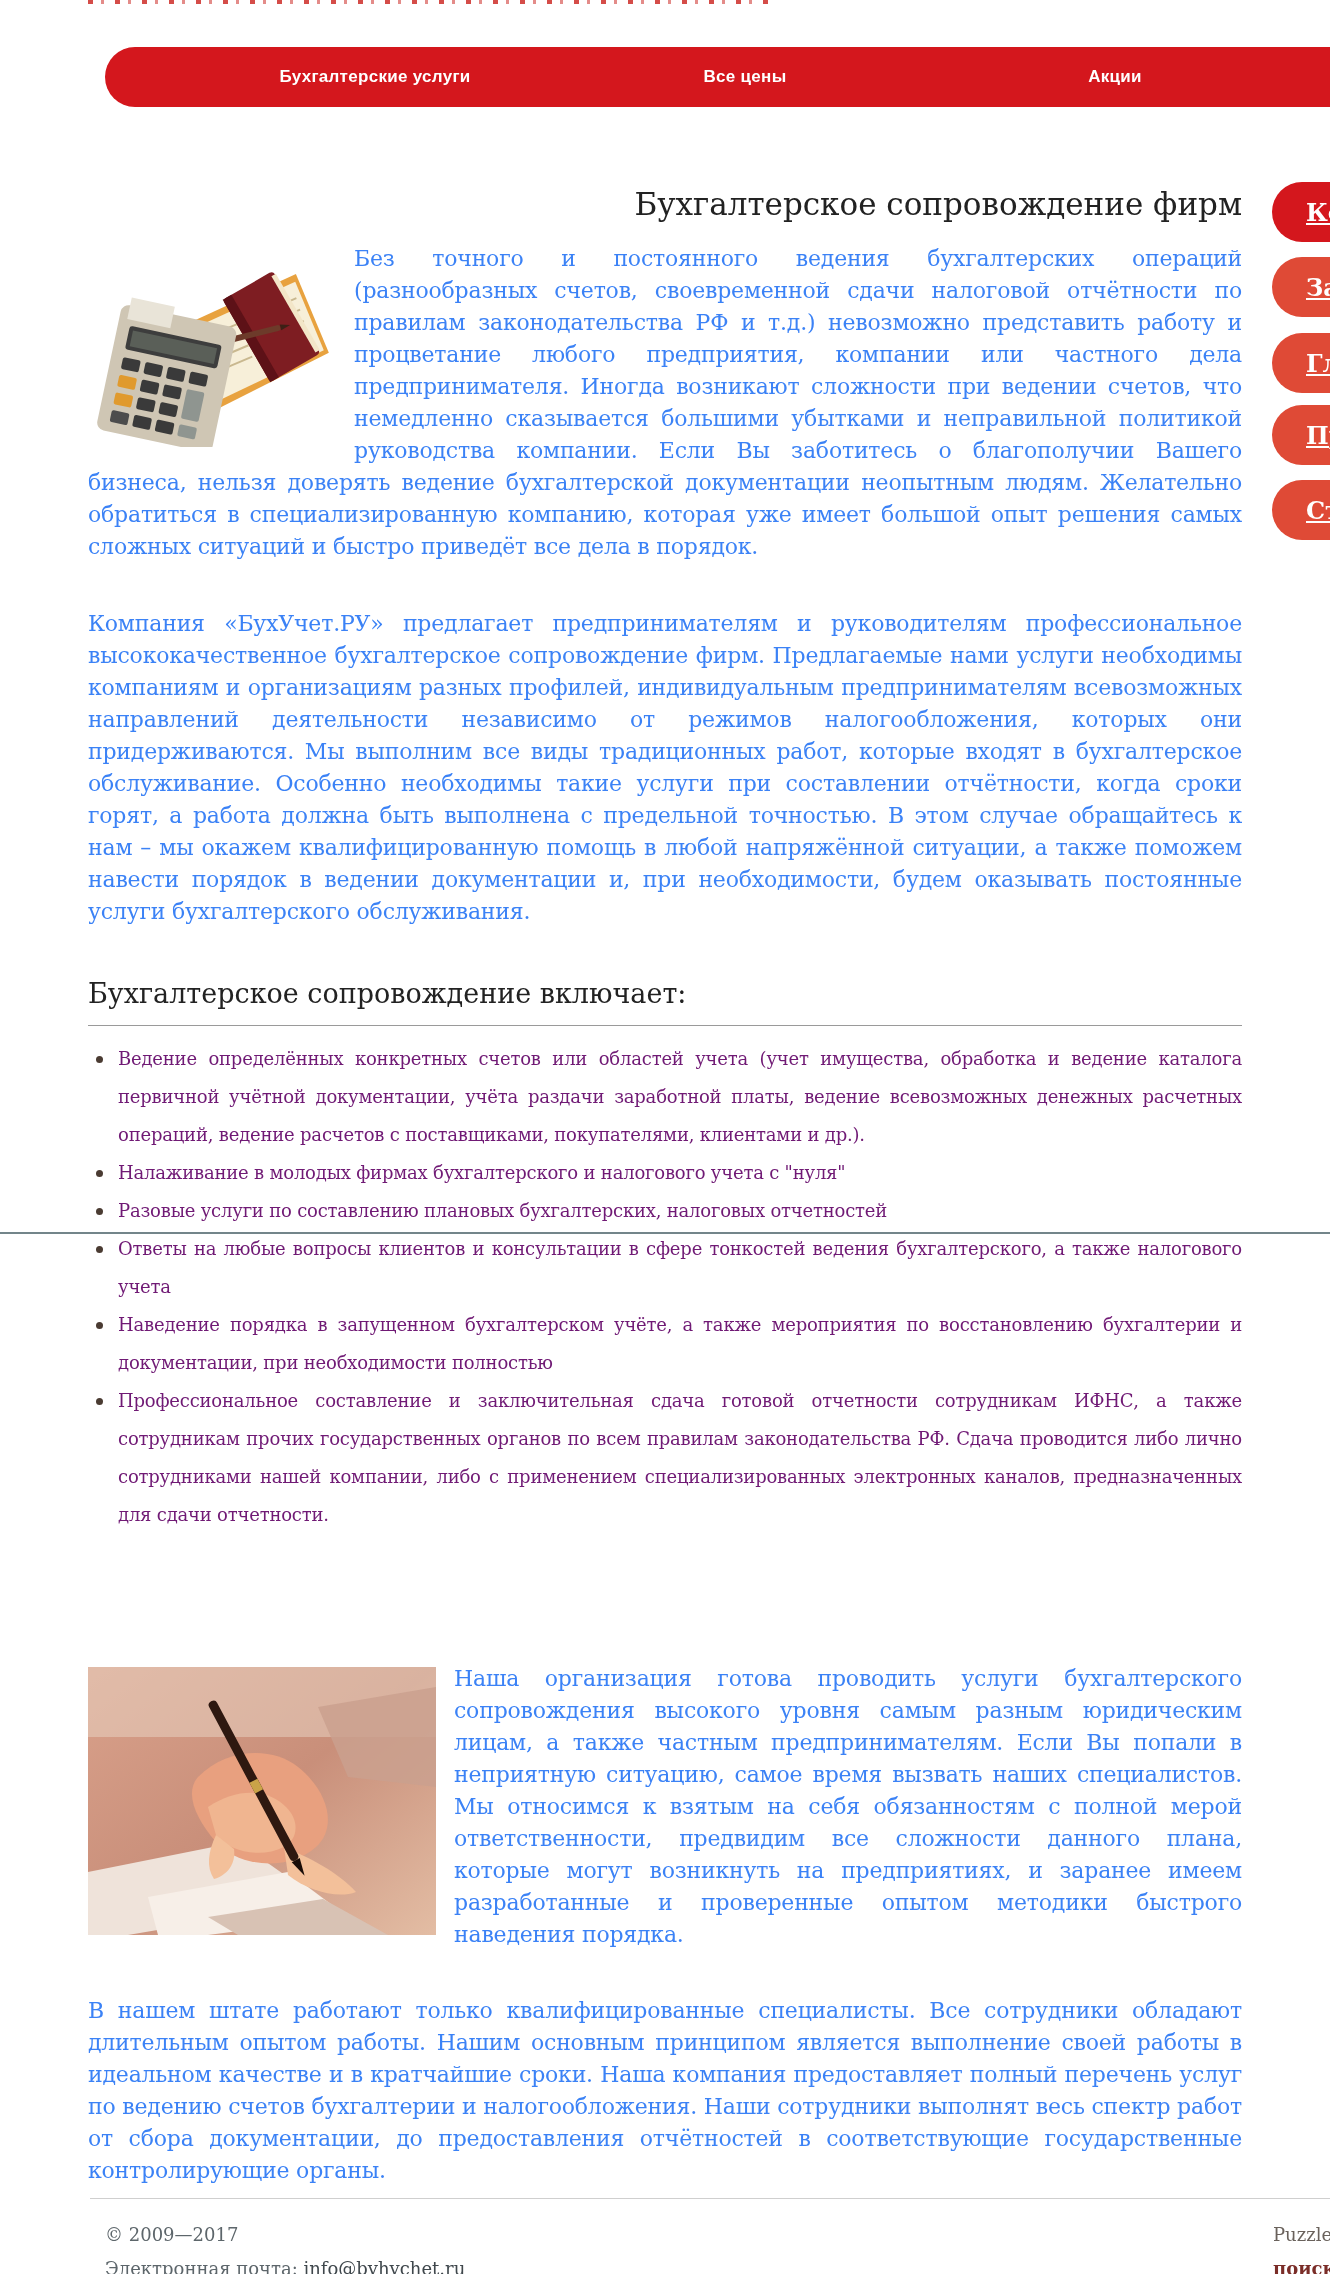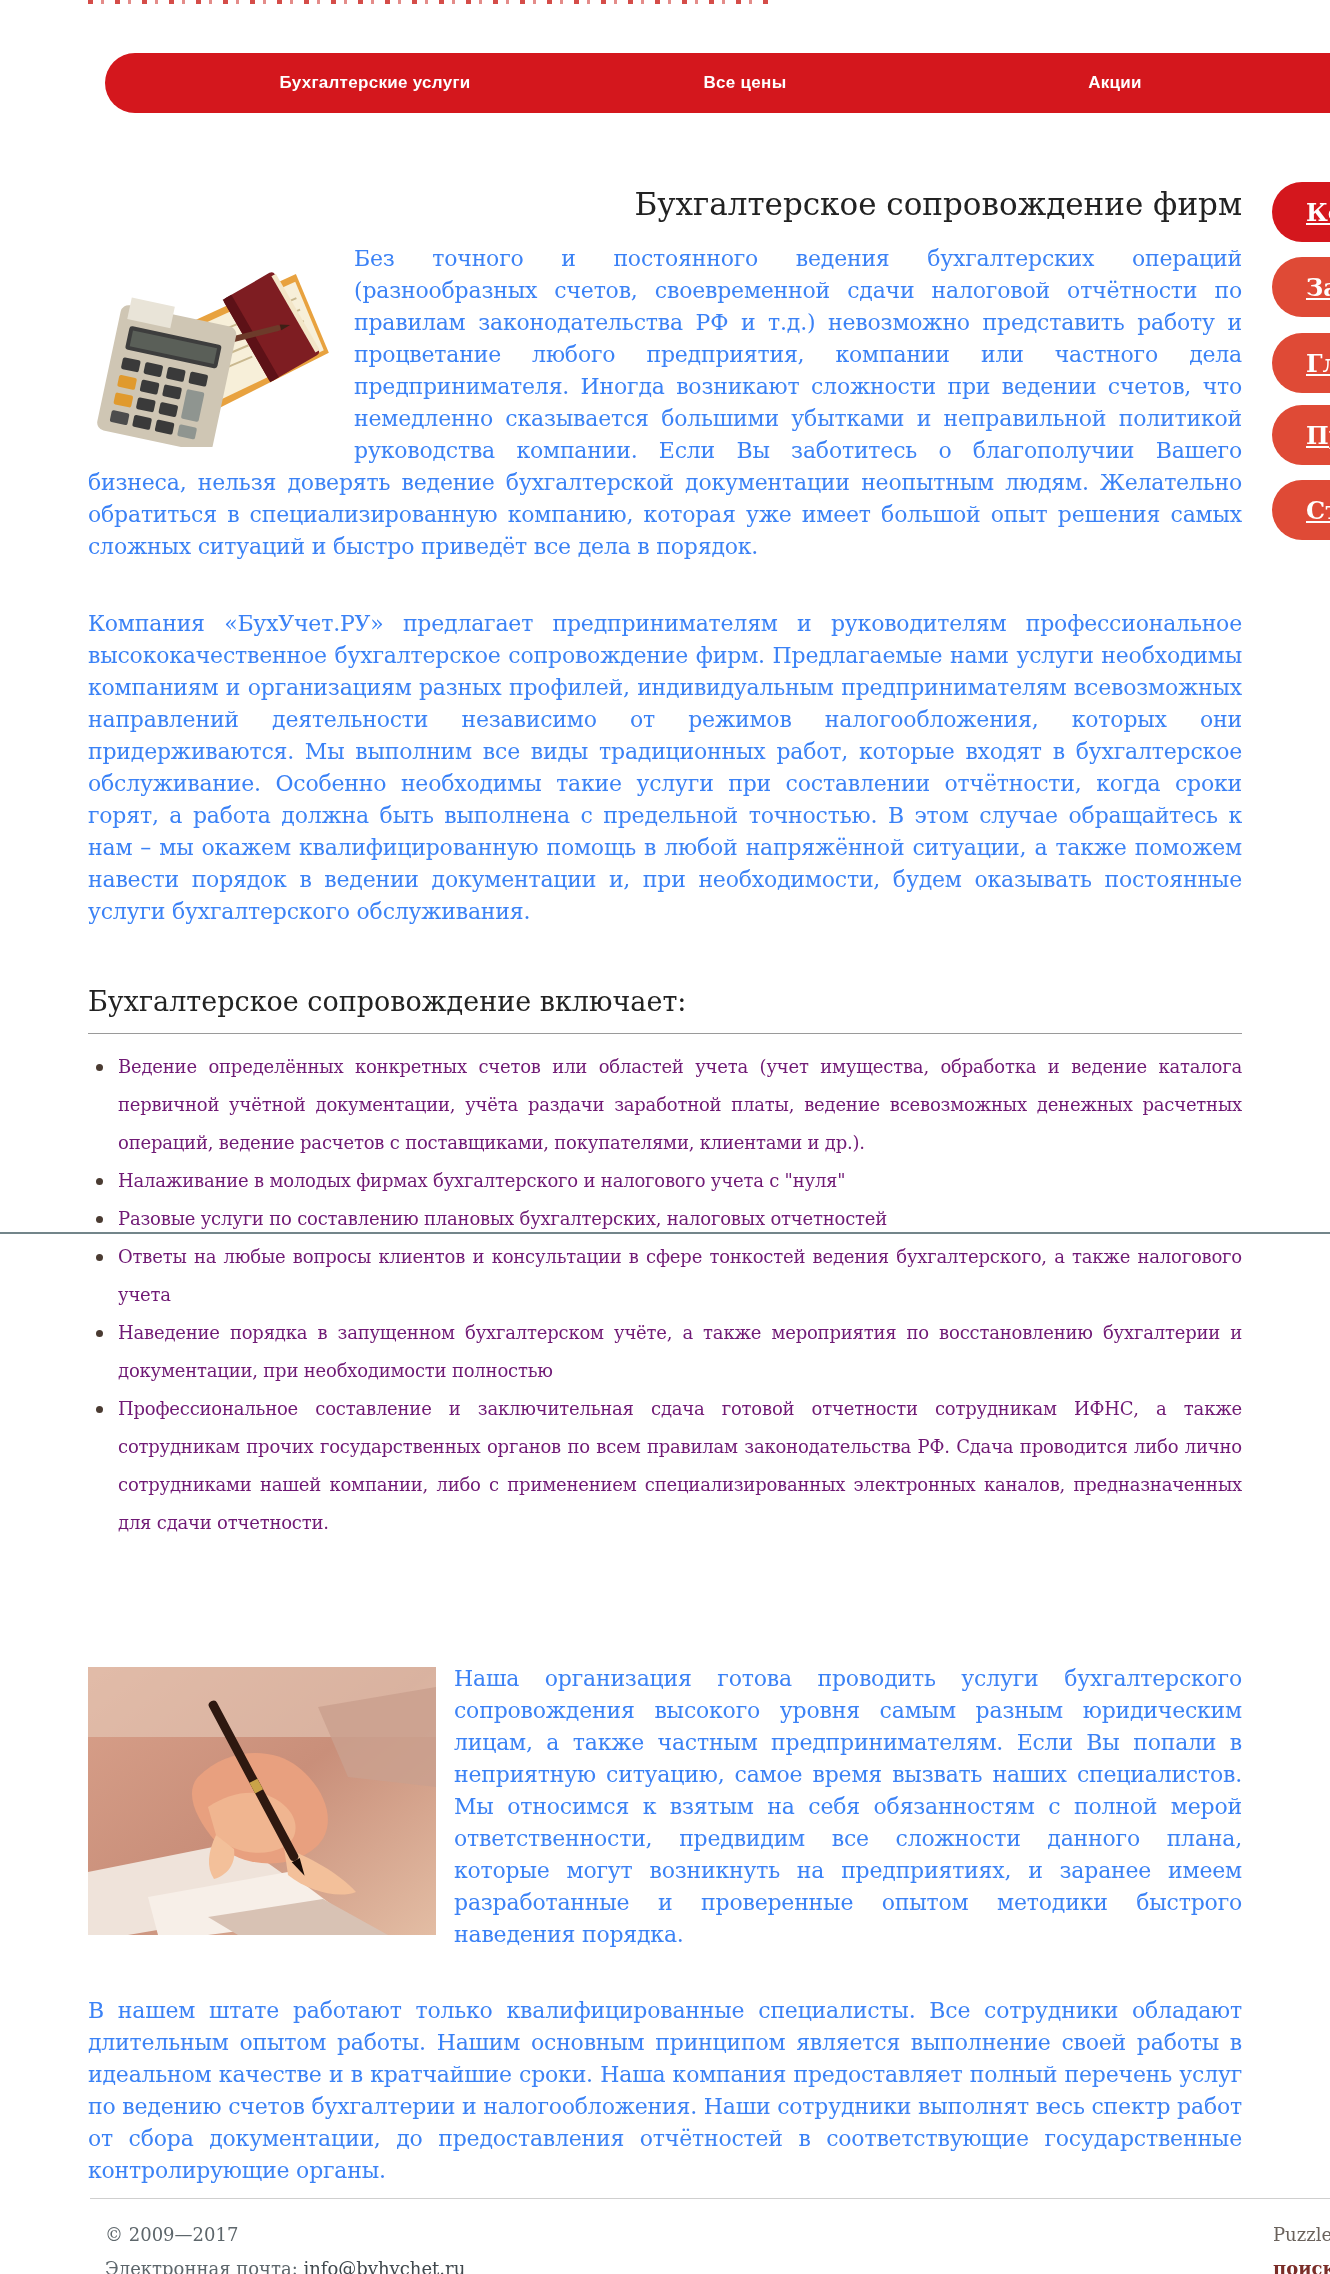--- a/index.html
+++ b/index.html
@@ -16,21 +16,21 @@
   
   .top-strip{
     position:absolute; top:0; left:88px; width:680px; height:4px;
     background:repeating-linear-gradient(90deg,
       rgba(205,45,40,.85) 0 5px, rgba(255,255,255,0) 5px 13px,
       rgba(205,45,40,.55) 13px 16px, rgba(255,255,255,0) 16px 27px);
   }
 
   
   .navbar{
-    position:absolute; top:53px; left:105px; right:0; height:60px;
+    position:absolute; top:47px; left:105px; right:0; height:60px;
     background:#d4171d;
     border-radius:30px 0 0 30px;
     display:flex; align-items:center;
     padding-left:85px;
     font-family:"Liberation Sans","DejaVu Sans",sans-serif;
   }
   .nav-item{
     width:370px; text-align:center;
     color:#ffffff; font-size:17px; font-weight:bold;
     letter-spacing:.3px; cursor:pointer; white-space:nowrap;
@@ -182,21 +182,21 @@
       <rect x="30" y="174" width="18" height="12" rx="2" fill="#4c4c4c"></rect>
     </g>
   </svg>
   <p class="para">Без точного и постоянного ведения бухгалтерских операций (разнообразных счетов, своевременной сдачи налоговой отчётности по правилам законодательства РФ и т.д.) невозможно представить работу и процветание любого предприятия, компании или частного дела предпринимателя. Иногда возникают сложности при ведении счетов, что немедленно сказывается большими убытками и неправильной политикой руководства компании. Если Вы заботитесь о благополучии Вашего бизнеса, нельзя доверять ведение бухгалтерской документации неопытным людям. Желательно обратиться в специализированную компанию, которая уже имеет большой опыт решения самых сложных ситуаций и быстро приведёт все дела в порядок.</p>
 </div>
 
 <div class="content" style="top:608px;">
   <p class="para">Компания «БухУчет.РУ» предлагает предпринимателям и руководителям профессиональное высококачественное бухгалтерское сопровождение фирм. Предлагаемые нами услуги необходимы компаниям и организациям разных профилей, индивидуальным предпринимателям всевозможных направлений деятельности независимо от режимов налогообложения, которых они придерживаются. Мы выполним все виды традиционных работ, которые входят в бухгалтерское обслуживание. Особенно необходимы такие услуги при составлении отчётности, когда сроки горят, а работа должна быть выполнена с предельной точностью. В этом случае обращайтесь к нам – мы окажем квалифицированную помощь в любой напряжённой ситуации, а также поможем навести порядок в ведении документации и, при необходимости, будем оказывать постоянные услуги бухгалтерского обслуживания.</p>
 </div>
 
-<div class="content" style="top:978px;margin-top:8px;">
+<div class="content" style="top:978px;">
   <h2 class="section-title">Бухгалтерское сопровождение включает:</h2>
   <ul class="services" style="margin-top:14px;">
     <li>Ведение определённых конкретных счетов или областей учета (учет имущества, обработка и ведение каталога первичной учётной документации, учёта раздачи заработной платы, ведение всевозможных денежных расчетных операций, ведение расчетов с поставщиками, покупателями, клиентами и др.).</li>
     <li>Налаживание в молодых фирмах бухгалтерского и налогового учета с "нуля"</li>
     <li>Разовые услуги по составлению плановых бухгалтерских, налоговых отчетностей</li>
     <li>Ответы на любые вопросы клиентов и консультации в сфере тонкостей ведения бухгалтерского, а также налогового учета</li>
     <li>Наведение порядка в запущенном бухгалтерском учёте, а также мероприятия по восстановлению бухгалтерии и документации, при необходимости полностью</li>
     <li>Профессиональное составление и заключительная сдача готовой отчетности сотрудникам ИФНС, а также сотрудникам прочих государственных органов по всем правилам законодательства РФ. Сдача проводится либо лично сотрудниками нашей компании, либо с применением специализированных электронных каналов, предназначенных для сдачи отчетности.</li>
   </ul>
 </div>

